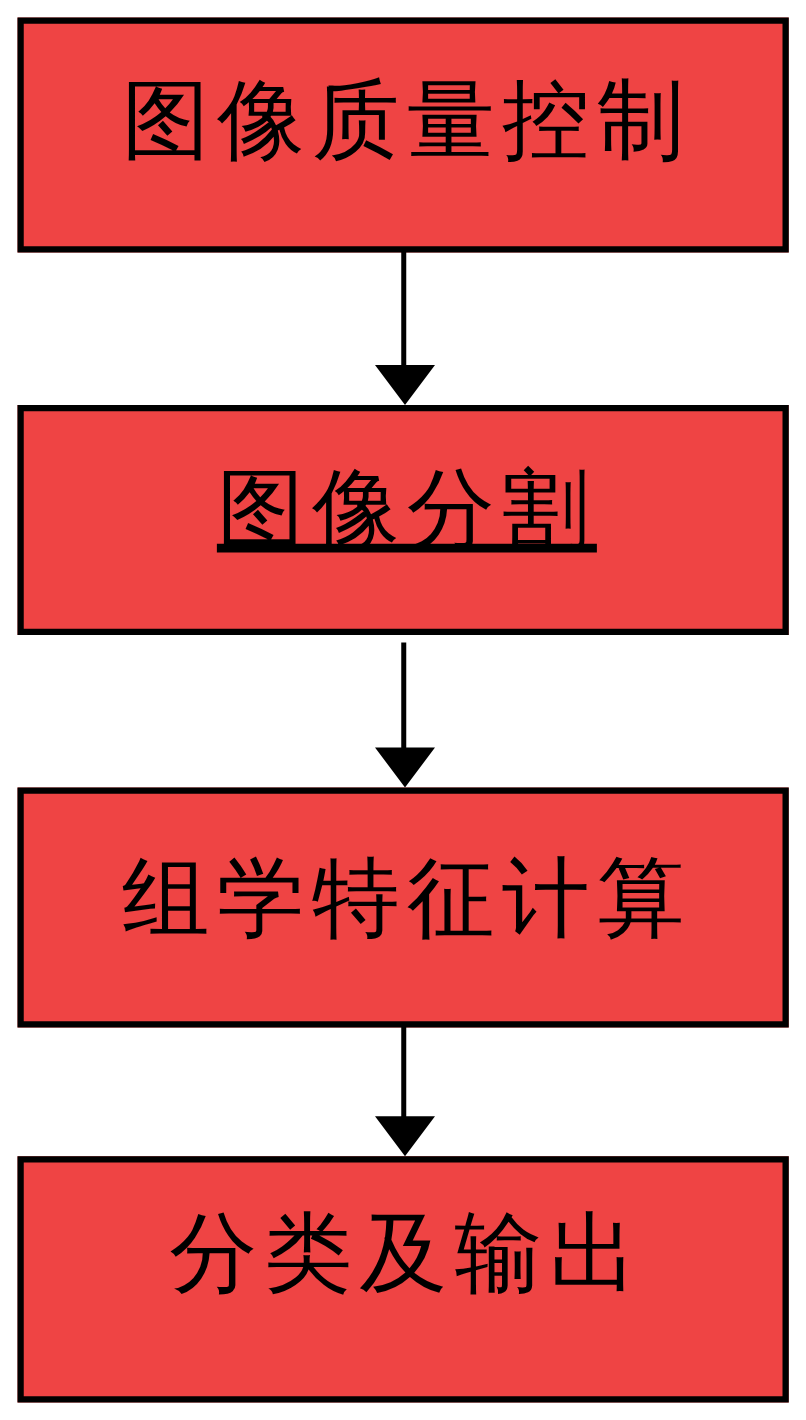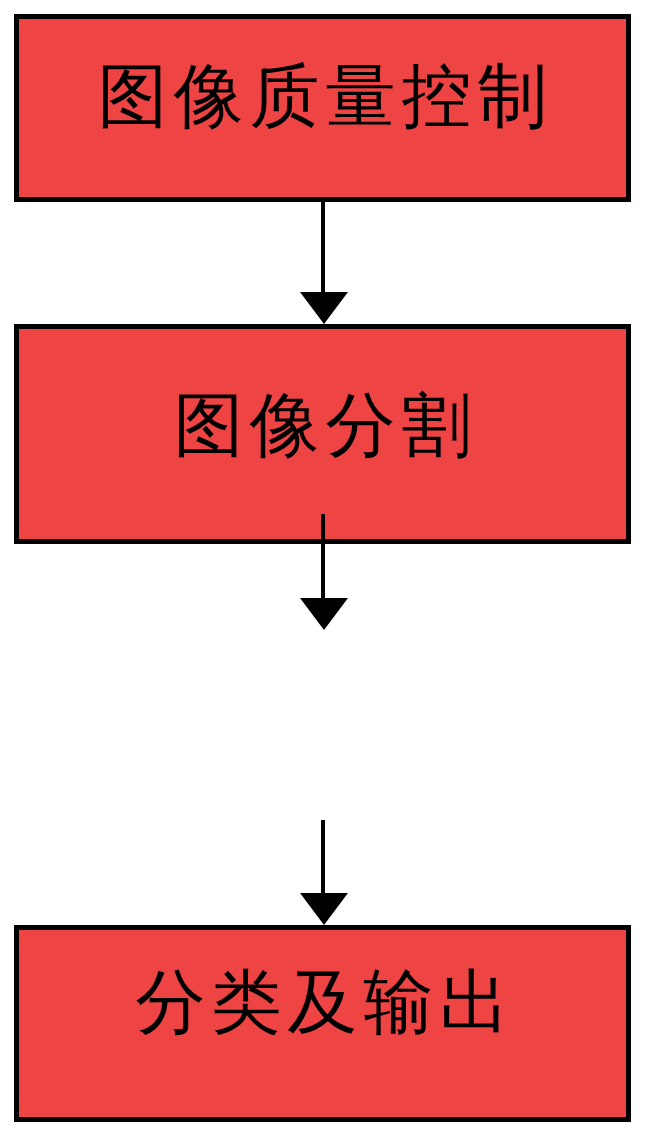--- a/index.html
+++ b/index.html
@@ -42,21 +42,21 @@
     letter-spacing: 6px;
     text-indent: 6px;
     white-space: nowrap;
     font-weight: 400;
   }
 
   
   #node-1 { top: 14px;  height: 188px; }
   #node-1 .node-label { position: relative; top: -12px; }
 
-  #node-2 { top: 324px; height: 220px; }
+  #node-2 { top: 324px; height: 184px; text-decoration: underline; }
   #node-2 .node-label { position: relative; top: -9px; }
 
   #node-3 { top: 630px; height: 192px; }
   #node-3 .node-label { position: relative; top: -8px; }
 
   #node-4 { top: 925px; height: 197px; }
   #node-4 .node-label { position: relative; top: -22px; }
 
   
   .connector {
@@ -109,20 +109,23 @@
 
   <div class="node" id="node-2">
     <span class="node-label">图像分割</span>
   </div>
 
   <div class="connector" id="connector-2">
     <div class="shaft"></div>
     <div class="head"></div>
   </div>
 
+  <div class="node" id="node-3">
+    <span class="node-label">组学特征计算</span>
+  </div>
 
   <div class="connector" id="connector-3">
     <div class="shaft"></div>
     <div class="head"></div>
   </div>
 
   <div class="node" id="node-4">
     <span class="node-label">分类及输出</span>
   </div>
 

